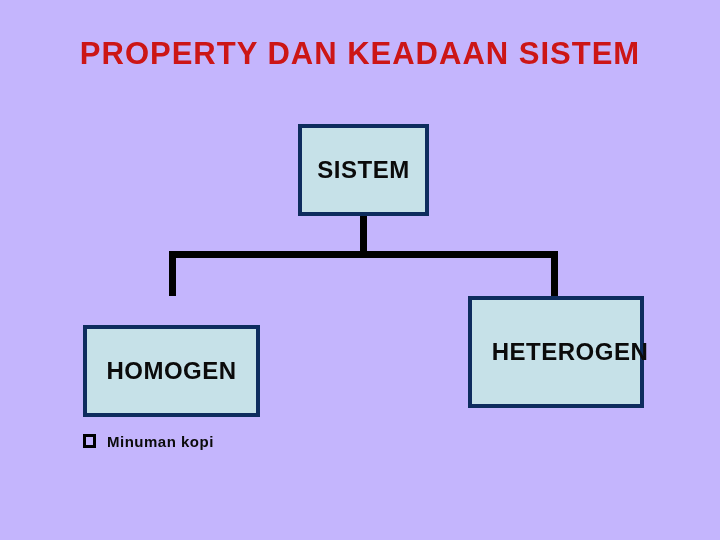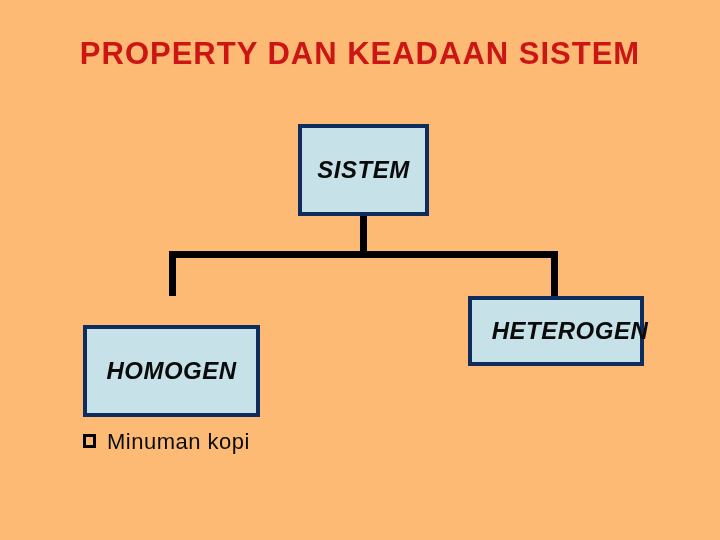--- a/index.html
+++ b/index.html
@@ -5,21 +5,21 @@
   html, body {
     margin: 0;
     padding: 0;
     background: #ffffff;
     font-family: "Liberation Sans", sans-serif;
   }
   .slide {
     position: relative;
     width: 720px;
     height: 540px;
-    background: #fdba74;
+    background: #c4b5fd;
     overflow: hidden;
   }
   .slide-title {
     position: absolute;
     left: 0;
     right: 0;
     top: 36px;
     text-align: center;
     font-size: 31px;
     font-weight: bold;
@@ -33,25 +33,24 @@
     background: #c6e1e8;
     border: 4px solid #0e2c5e;
     display: flex;
     align-items: center;
     justify-content: center;
     font-size: 24px;
     font-weight: bold;
     letter-spacing: 0.5px;
     color: #0b0b0b;
     white-space: nowrap;
-    font-style: italic;
   }
   .box-root  { left: 298px; top: 124px; width: 131px; height: 92px; }
   .box-left  { left: 83px;  top: 296px; width: 177px; height: 92px; margin-top: 29px; }
-  .box-right { left: 468px; top: 296px; width: 176px; height: 70px; padding-left: 28px; }
+  .box-right { left: 468px; top: 296px; width: 176px; height: 112px; padding-left: 28px; }
 
   .connector {
     position: absolute;
     background: #000000;
   }
   .conn-stem       { left: 360px; top: 214px; width: 7px;   height: 40px; }
   .conn-crossbar   { left: 169px; top: 251px; width: 389px; height: 7px;  }
   .conn-left-drop  { left: 169px; top: 251px; width: 7px;   height: 45px; }
   .conn-right-drop { left: 551px; top: 251px; width: 7px;   height: 45px; }
 
@@ -69,22 +68,22 @@
   .square-bullet {
     flex: 0 0 auto;
     width: 13px;
     height: 14px;
     box-sizing: border-box;
     border: 3px solid #000000;
     margin-top: 6px;
     margin-right: 11px;
   }
   .bullet-text {
-    font-size: 22px;
-    font-weight: normal;
+    font-size: 15px;
+    font-weight: bold;
     letter-spacing: 0.5px;
     line-height: 28px;
     white-space: nowrap;
   }
 </style>
 </head>
 <body>
 
 <div class="slide">
 

